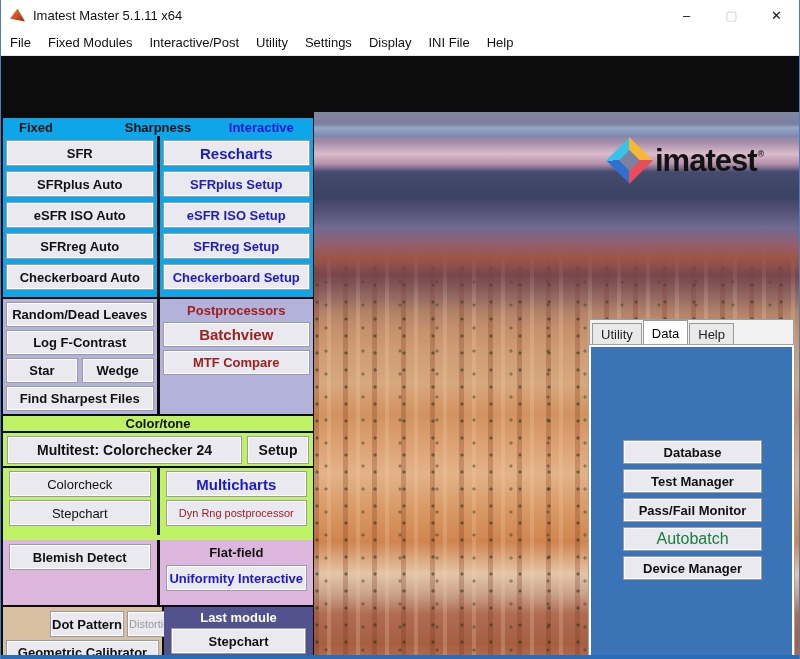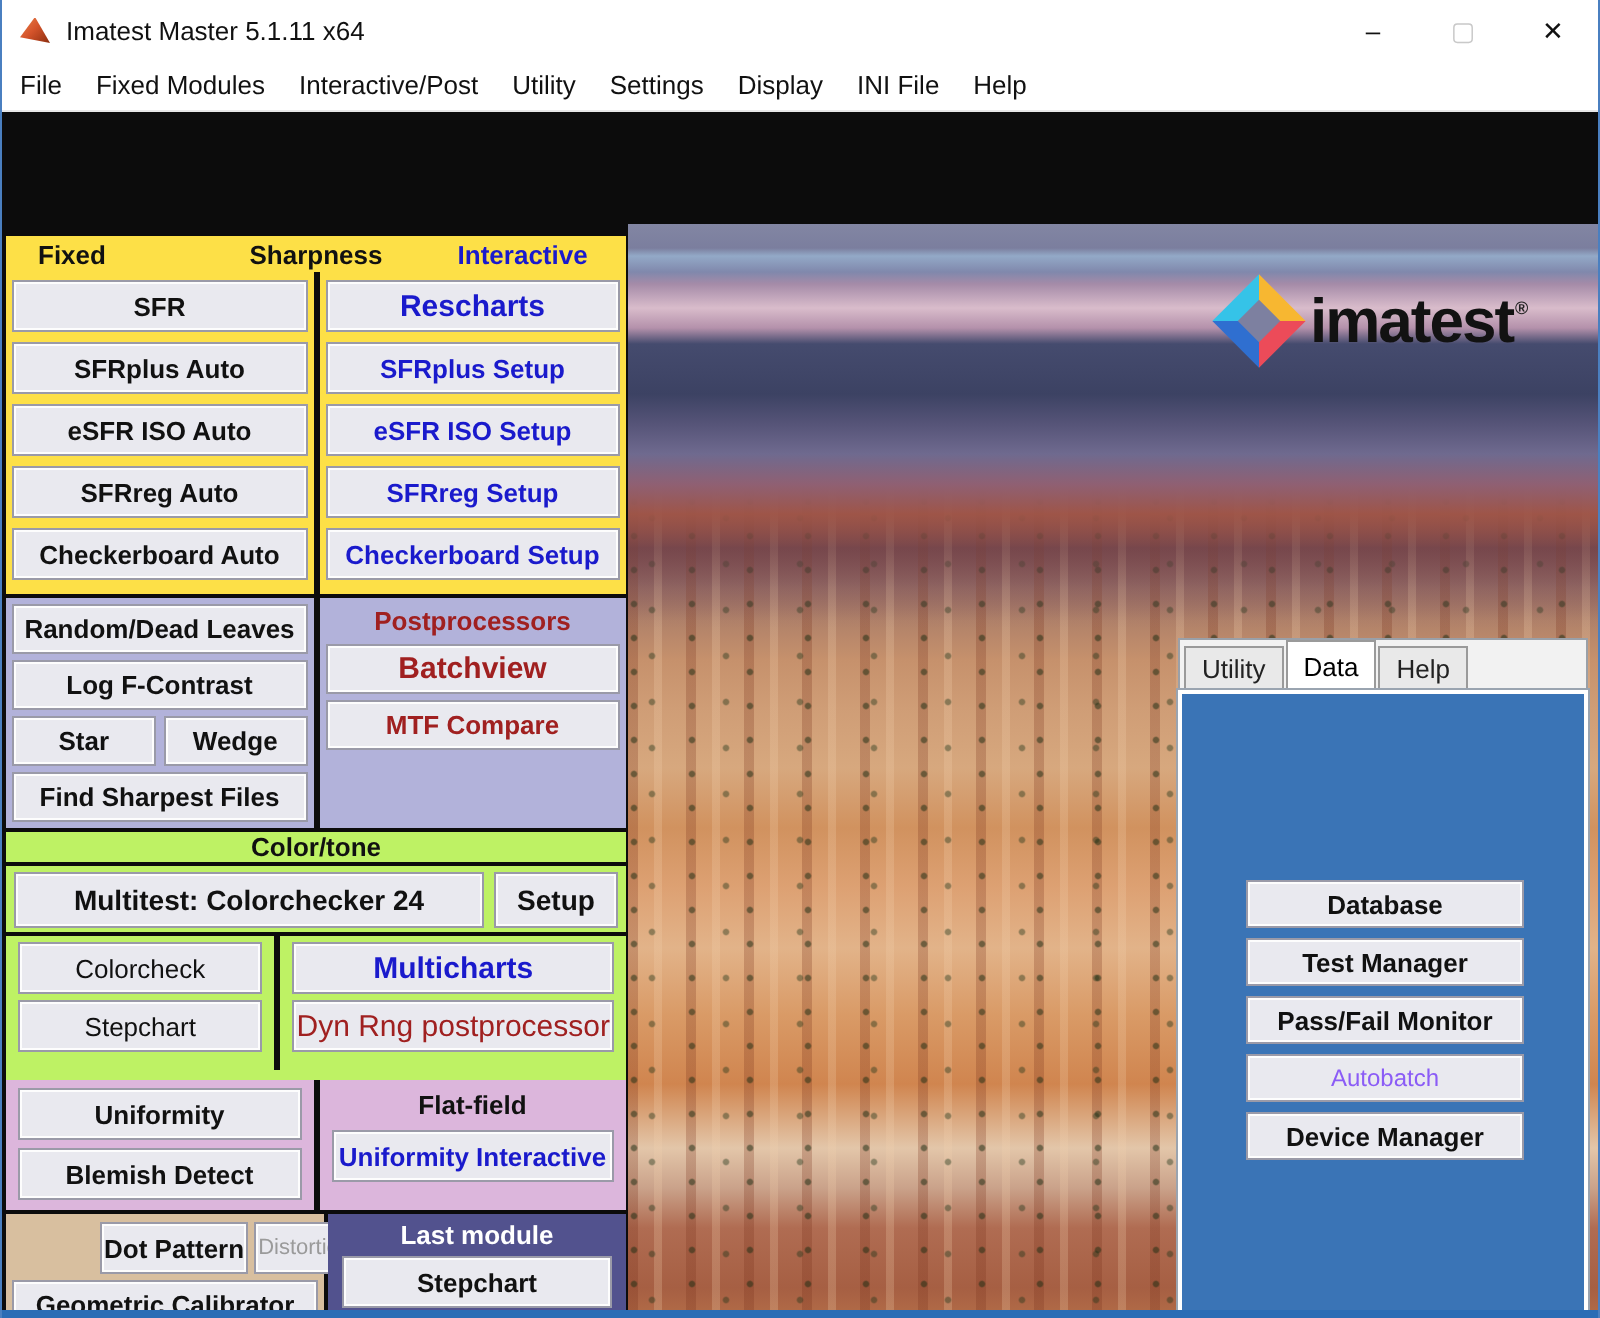--- a/index.html
+++ b/index.html
@@ -25,26 +25,26 @@
   .main{position:absolute;left:0;top:56px;width:100%;height:599px;background:#0c0c0c;}
   .bottom-strip{position:absolute;left:0;bottom:0;width:100%;height:4px;background:#2a6cb5;}
   
   .btn{background:#e9e9ef;border:1px solid #fdfdfd;box-shadow:0 0 0 1px #9a9aa8;
     display:flex;align-items:center;justify-content:center;
     font-size:13px;font-weight:bold;color:#111;white-space:nowrap;cursor:default;}
   .btn.blue{color:#1a1acc;}
   .btn.red{color:#a02020;}
   .btn.plain{font-weight:normal;}
   .btn.big{font-size:15px;}
-  .btn.small{font-size:15px;}
+  .btn.small{font-size:11px;}
   .btn.dim{color:#9a9a9a;font-weight:normal;font-size:11px;}
   .lbl{display:flex;align-items:center;justify-content:center;font-weight:bold;font-size:13px;}
   
   .sec{position:absolute;left:2px;width:310px;}
-  .sec-a{top:62px;height:179px;background:#fde047;}
+  .sec-a{top:62px;height:179px;background:#0ea5e9;}
   .sec-b{top:243px;height:115px;background:#b2b2da;}
   .sec-c{top:360px;height:147px;background:#bef264;}
   .sec-d{top:484px;height:65px;background:#dcb6dc;}
   .sec-e-left{position:absolute;left:2px;top:551px;width:159px;height:62px;background:#d8bf9f;}
   .sec-e-right{position:absolute;left:163px;top:551px;width:149px;height:62px;background:#52528e;}
   .hdr3{display:grid;grid-template-columns:1fr 1fr 1fr;height:18px;align-items:center;}
   .hdr3 .h-left{padding-left:16px;font-weight:bold;font-size:13px;color:#111;}
   .hdr3 .h-mid{text-align:center;font-weight:bold;font-size:13px;color:#111;}
   .hdr3 .h-right{text-align:center;font-weight:bold;font-size:13px;color:#1a1acc;}
   .cols{display:flex;}
@@ -160,21 +160,21 @@
       <div class="tabstrip">
         <div class="tab">Utility</div>
         <div class="tab active">Data</div>
         <div class="tab">Help</div>
       </div>
 
       <div class="panel-body">
         <div class="btn panel-btn" style="top:94px">Database</div>
         <div class="btn panel-btn" style="top:123px">Test Manager</div>
         <div class="btn panel-btn" style="top:152px">Pass/Fail Monitor</div>
-        <div class="btn panel-btn plain" style="top:181px;font-size:12px;color:#8b5cf6">Autobatch</div>
+        <div class="btn panel-btn plain" style="top:181px;font-size:16px;color:#15803d">Autobatch</div>
         <div class="btn panel-btn" style="top:210px">Device Manager</div>
       </div>
 
     </div>
 
     <div class="sec sec-a">
       <div class="hdr3">
         <span class="h-left">Fixed</span>
         <span class="h-mid">Sharpness</span>
         <span class="h-right">Interactive</span>
@@ -230,21 +230,20 @@
         <div class="col">
           <div class="btn blue big">Multicharts</div>
           <div class="btn red small plain">Dyn Rng postprocessor</div>
         </div>
       </div>
     </div>
 
     <div class="sec sec-d">
       <div class="cols" style="height:65px">
         <div class="col">
-          <div class="btn">Uniformity</div>
           <div class="btn">Blemish Detect</div>
         </div>
         <div class="col">
           <div class="lbl flat-label">Flat-field</div>
           <div class="btn blue">Uniformity Interactive</div>
         </div>
       </div>
     </div>
 
     <div class="sec-e-left">

